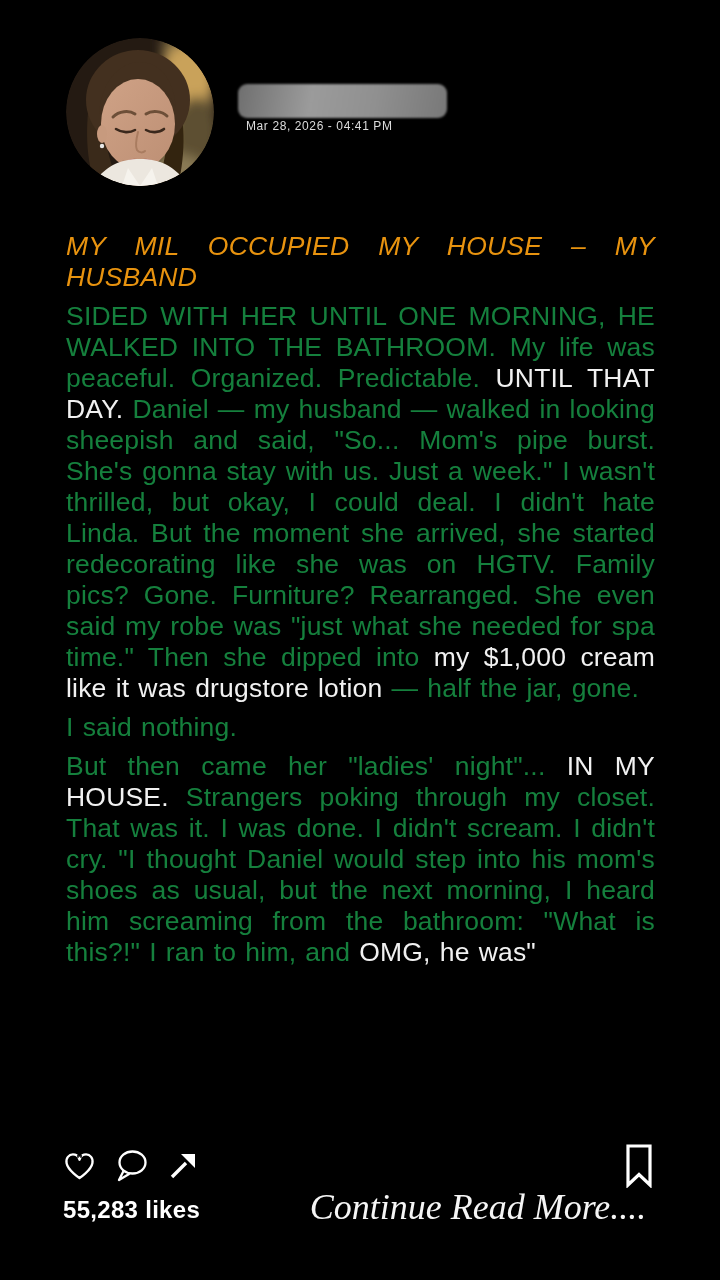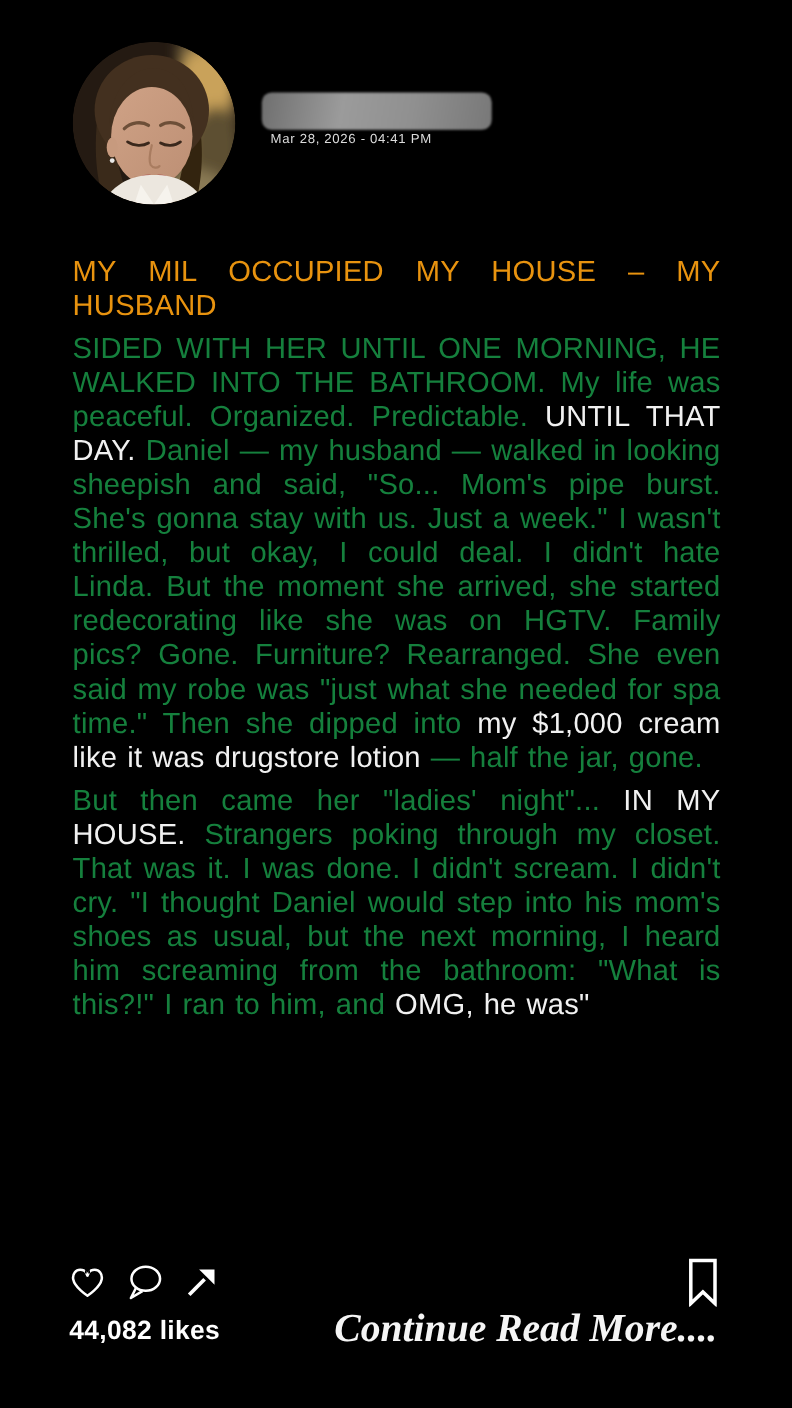--- a/index.html
+++ b/index.html
@@ -26,38 +26,38 @@
     color: #ee9a0d;
   }
   .para {
     font-size: 26.5px; line-height: 31px; text-align: justify;
     letter-spacing: 0.2px; word-spacing: 1.5px;
     margin-bottom: 8px;
   }
   .para:last-child { margin-bottom: 0; }
   .seg-orange { color: #15803d; }
   .seg-white  { color: #f1f1f1; }
-  .title-para { color: #e8930f; }
+  .title-para { color: #e8930f; font-style: italic; }
 
   .actions-left {
     position: absolute; left: 61px; top: 1146px;
     display: flex; align-items: center; gap: 16px;
   }
   .icon-btn { display: inline-flex; width: 36px; height: 40px; align-items: center; justify-content: center; cursor: pointer; }
   .bookmark-btn { position: absolute; left: 624px; top: 1143px; width: 32px; height: 46px; cursor: pointer; }
 
   .likes {
     position: absolute; left: 63px; top: 1196px;
     font-size: 24px; font-weight: bold; color: #ffffff; letter-spacing: 0.3px;
     cursor: pointer;
   }
   .readmore {
     position: absolute; left: 298px; top: 1186px; width: 360px;
     font-family: "Liberation Serif", "DejaVu Serif", serif;
-    font-style: italic; font-weight: 700; font-size: 36px; color: #f5f5f5;
+    font-style: italic; font-weight: 400; font-size: 36px; color: #f5f5f5;
     text-align: center; cursor: pointer;
   }
 </style>
 </head>
 <body>
 
 <div>
 
   <div class="avatar">
     <svg width="148" height="148" viewBox="0 0 148 148">
@@ -101,20 +101,21 @@
     </svg>
   </div>
 
   <div class="name-bar"></div>
   <div class="timestamp">Mar 28, 2026 - 04:41 PM</div>
 
   <div class="text-block">
     <p class="para title-para">MY MIL OCCUPIED MY HOUSE – MY HUSBAND</p>
     <div id="post-body">
         <p class="para"><span class="seg-orange">SIDED WITH HER UNTIL ONE MORNING, HE WALKED INTO THE BATHROOM. My life was peaceful. Organized. Predictable. </span><span class="seg-white">UNTIL THAT DAY. </span><span class="seg-orange">Daniel — my husband — walked in looking sheepish and said, "So... Mom's pipe burst. She's gonna stay with us. Just a week." I wasn't thrilled, but okay, I could deal. I didn't hate Linda. But the moment she arrived, she started redecorating like she was on HGTV. Family pics? Gone. Furniture? Rearranged. She even said my robe was "just what she needed for spa time." Then she dipped into </span><span class="seg-white">my $1,000 cream like it was drugstore lotion </span><span class="seg-orange">— half the jar, gone.</span></p>
+        <p class="para"><span class="seg-orange">I said nothing.</span></p>
         <p class="para"><span class="seg-orange">But then came her "ladies' night"... </span><span class="seg-white">IN MY HOUSE. </span><span class="seg-orange">Strangers poking through my closet. That was it. I was done. I didn't scream. I didn't cry. "I thought Daniel would step into his mom's shoes as usual, but the next morning, I heard him screaming from the bathroom: "What is this?!" I ran to him, and </span><span class="seg-white">OMG, he was"</span></p>
       </div>
   </div>
 
   <div class="actions-left">
     <span class="icon-btn">
       <svg width="33" height="34" viewBox="0 0 33 34">
         <path d="M16.5 29 C16.5 29 5 21.5 3.6 14.2 C2.6 9 6 5.4 9.9 5.4 C12.8 5.4 15 7.2 15.8 9.1 L16.5 10.7 L17.2 9.1 C18 7.2 20.2 5.4 23.1 5.4 C27 5.4 30.4 9 29.4 14.2 C28 21.5 16.5 29 16.5 29 Z" fill="none" stroke="#ffffff" stroke-width="2.3" stroke-linejoin="round"></path>
         <path d="M15 5.8 v3 M18 5.8 v3" stroke="#000" stroke-width="1.6"></path>
       </svg>
@@ -132,16 +133,16 @@
       </svg>
     </span>
   </div>
 
   <span class="bookmark-btn">
     <svg width="30" height="45" viewBox="0 0 30 45">
       <path d="M4 3 H26 V42 L15 31.5 L4 42 Z" fill="none" stroke="#ffffff" stroke-width="3.2" stroke-linejoin="miter"></path>
     </svg>
   </span>
 
-  <div class="likes">44,082 likes</div>
+  <div class="likes">55,283 likes</div>
   <div class="readmore">Continue Read More....</div>
 
 </div>
 
 </body></html>

